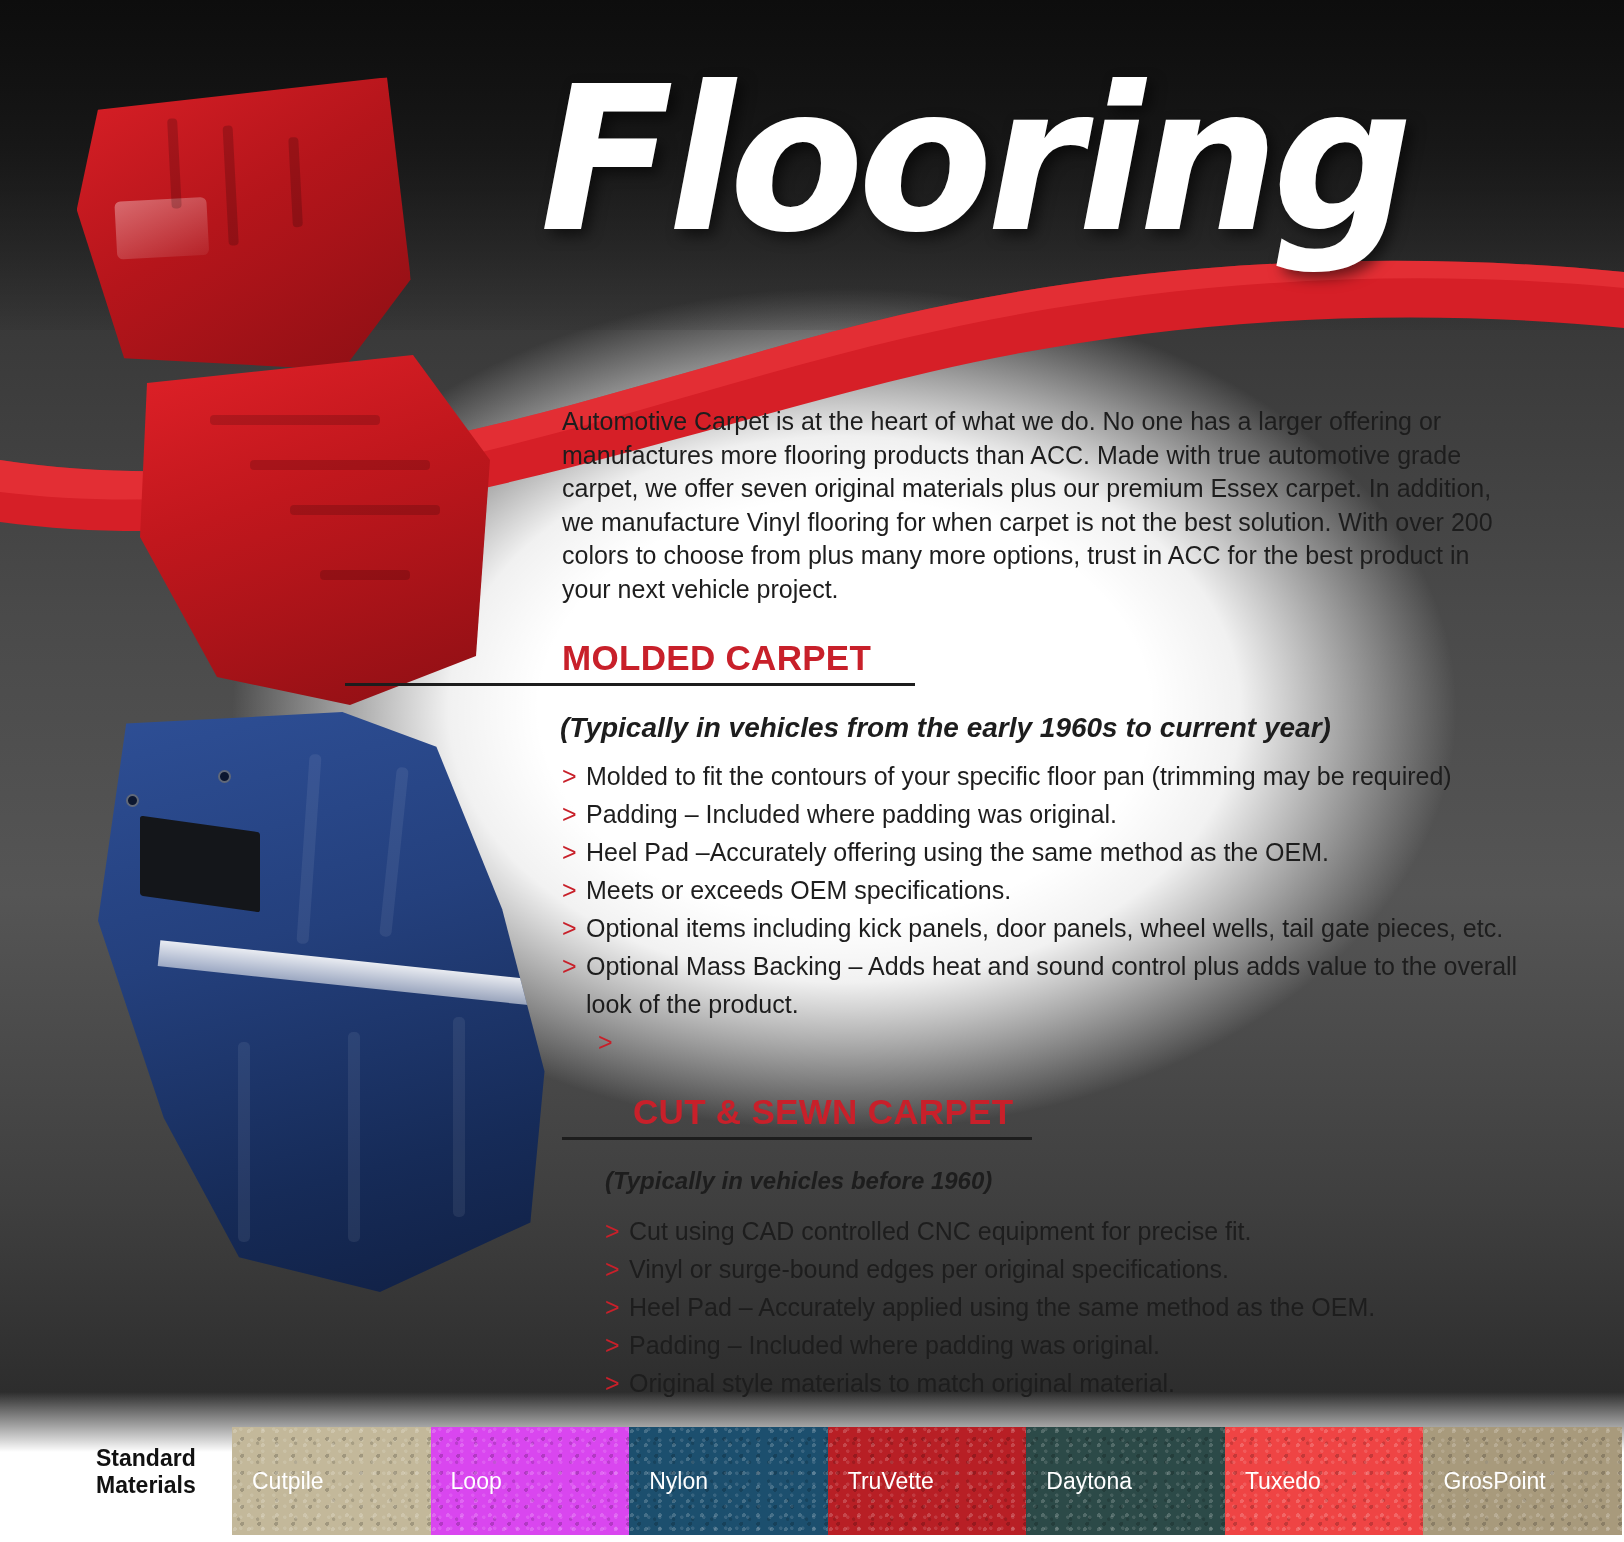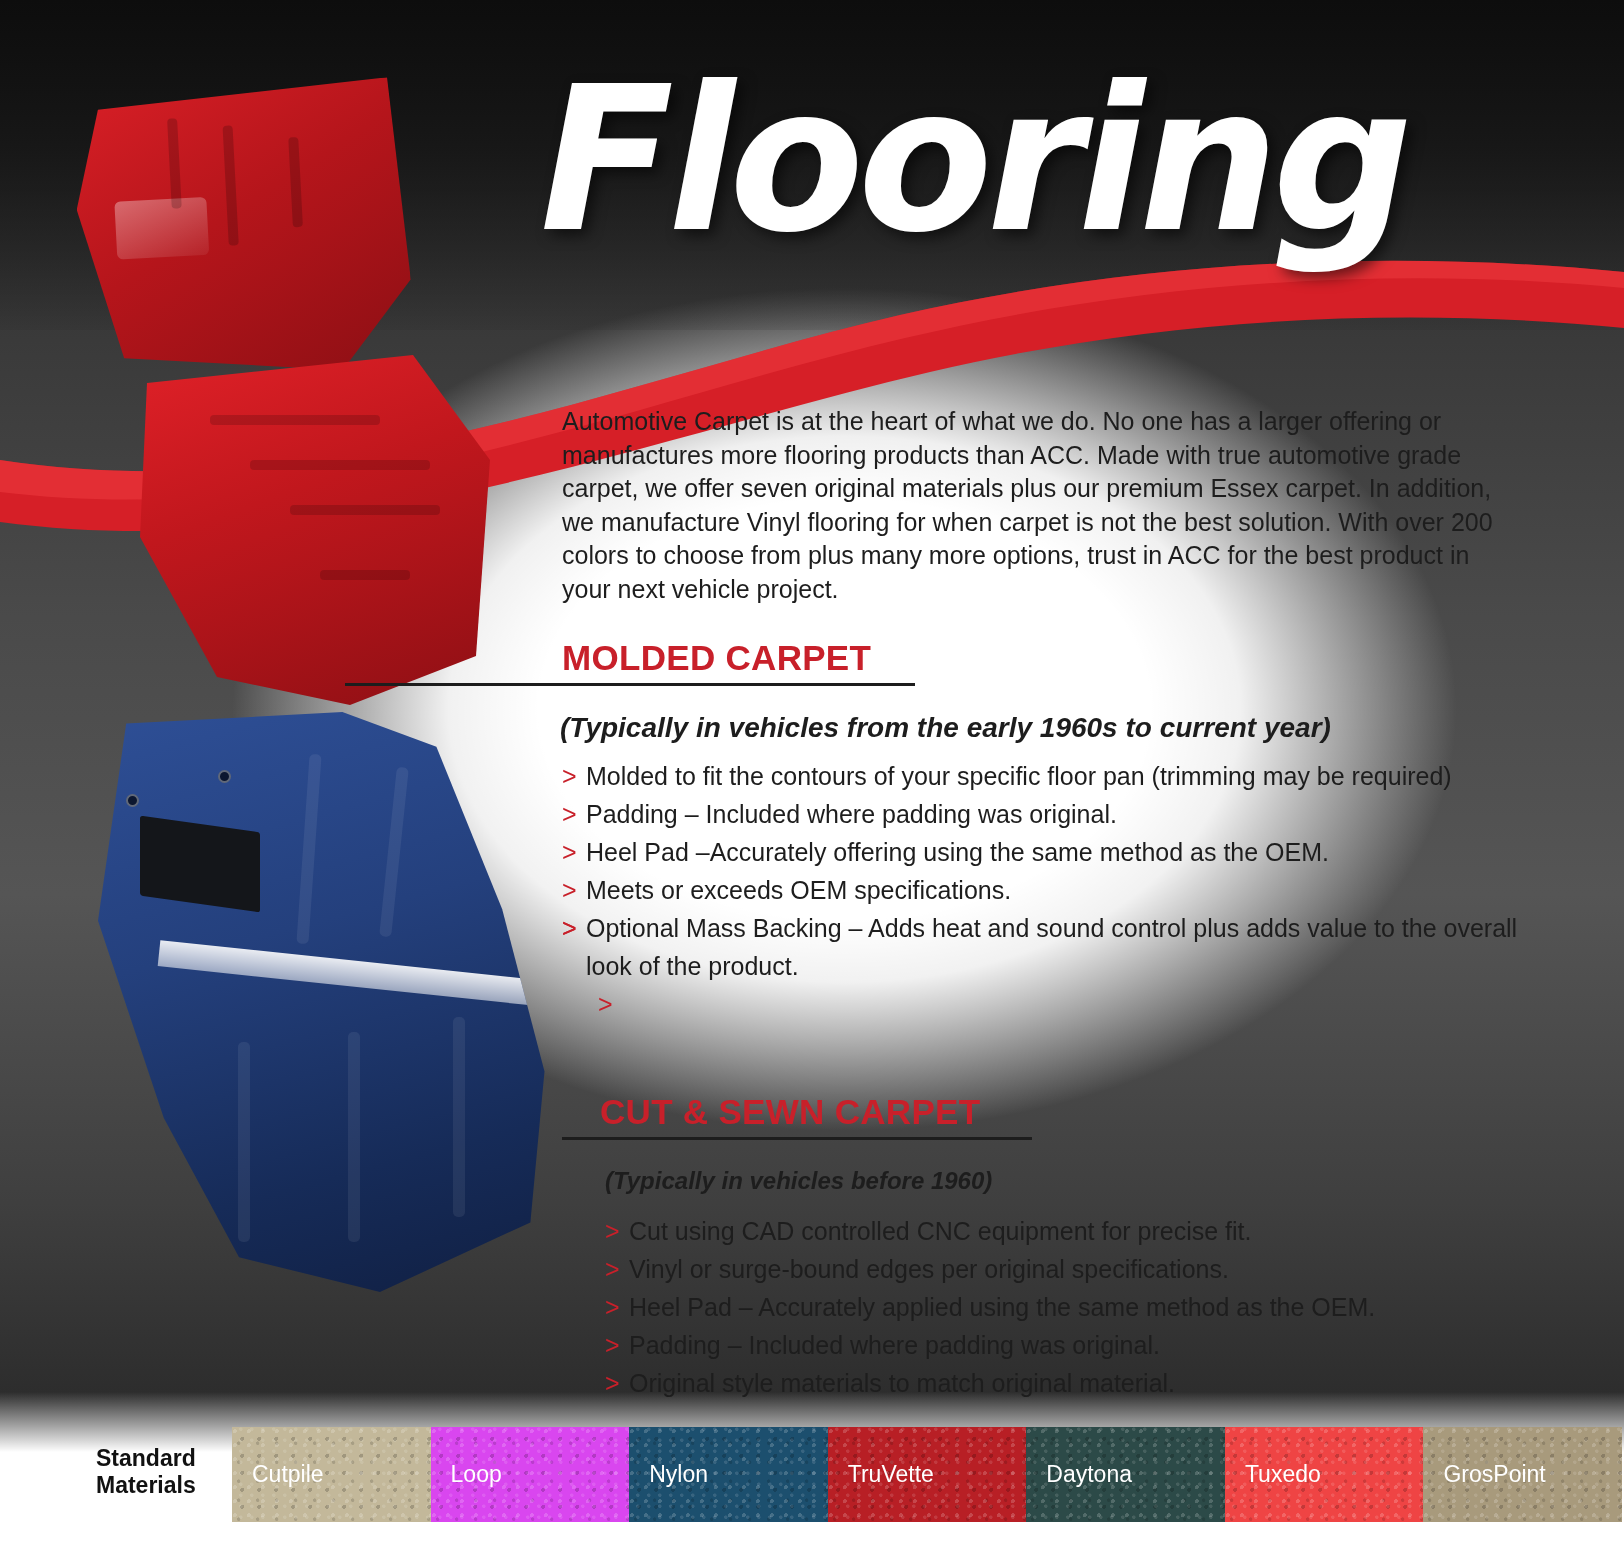--- a/index.html
+++ b/index.html
@@ -122,21 +122,21 @@
   .rule-molded {
     position: absolute; left: 345px; top: 683px; width: 570px; height: 3px; background: #1d1d1d;
   }
   .molded-sub {
     position: absolute; left: 560px; top: 712px;
     font-size: 28px; font-style: italic; font-weight: 700; color: #1d1d1d;
   }
   .molded-list { position: absolute; left: 562px; top: 757px; width: 960px; }
 
   .sec-cut-head {
-    position: absolute; left: 600px; top: 1092px;
+    position: absolute; left: 633px; top: 1092px;
     font-size: 35px; font-weight: 700; color: #c8202a; letter-spacing: 0.3px;
   }
   .rule-cut {
     position: absolute; left: 562px; top: 1137px; width: 470px; height: 3px; background: #1d1d1d;
   }
   .cut-sub {
     position: absolute; left: 605px; top: 1167px;
     font-size: 24px; font-style: italic; font-weight: 700; color: #1d1d1d;
   }
   .cut-list { position: absolute; left: 605px; top: 1212px; width: 920px; }
@@ -152,21 +152,21 @@
     position: absolute; left: 0; top: 0; color: #c8202a; font-weight: 400;
   }
   .bullet.indent { margin-left: 36px; }
 
   
   .mat-label {
     position: absolute; left: 96px; top: 1445px;
     font-size: 23px; font-weight: 700; color: #111; line-height: 27px;
   }
   .mat-strip {
-    position: absolute; left: 232px; top: 1427px; width: 1390px; height: 95px;
+    position: absolute; left: 232px; top: 1427px; width: 1390px; height: 108px;
     display: flex;
   }
   .mat-cell {
     flex: 1 1 0;
     position: relative;
     display: flex;
     align-items: center;
     padding-left: 20px;
     font-size: 23px;
     font-weight: 400;
@@ -230,21 +230,21 @@
 
   <h2 class="sec-molded-head">MOLDED CARPET</h2>
   <div class="rule-molded"></div>
   <div class="molded-sub">(Typically in vehicles from the early 1960s to current year)</div>
 
   <div class="molded-list">
     <div class="bullet"><span class="mark">&gt;</span><span>Molded to fit the contours of your specific floor pan (trimming may be required)</span></div>
     <div class="bullet"><span class="mark">&gt;</span><span>Padding – Included where padding was original.</span></div>
     <div class="bullet"><span class="mark">&gt;</span><span>Heel Pad –Accurately offering using the same method as the OEM.</span></div>
     <div class="bullet"><span class="mark">&gt;</span><span>Meets or exceeds OEM specifications.</span></div>
-    <div class="bullet"><span class="mark">&gt;</span></div>
+    <div class="bullet"><span class="mark">&gt;</span><span>Optional items including kick panels, door panels, wheel wells, tail gate pieces, etc.</span></div>
     <div class="bullet"><span class="mark">&gt;</span><span>Optional Mass Backing – Adds heat and sound control plus adds value to the overall look of the product.</span></div>
     <div class="bullet indent"><span class="mark">&gt;</span></div>
   </div>
 
   <h2 class="sec-cut-head">CUT &amp; SEWN CARPET</h2>
   <div class="rule-cut"></div>
   <div class="cut-sub">(Typically in vehicles before 1960)</div>
 
   <div class="cut-list">
     <div class="bullet"><span class="mark">&gt;</span><span>Cut using CAD controlled CNC equipment for precise fit.</span></div>

